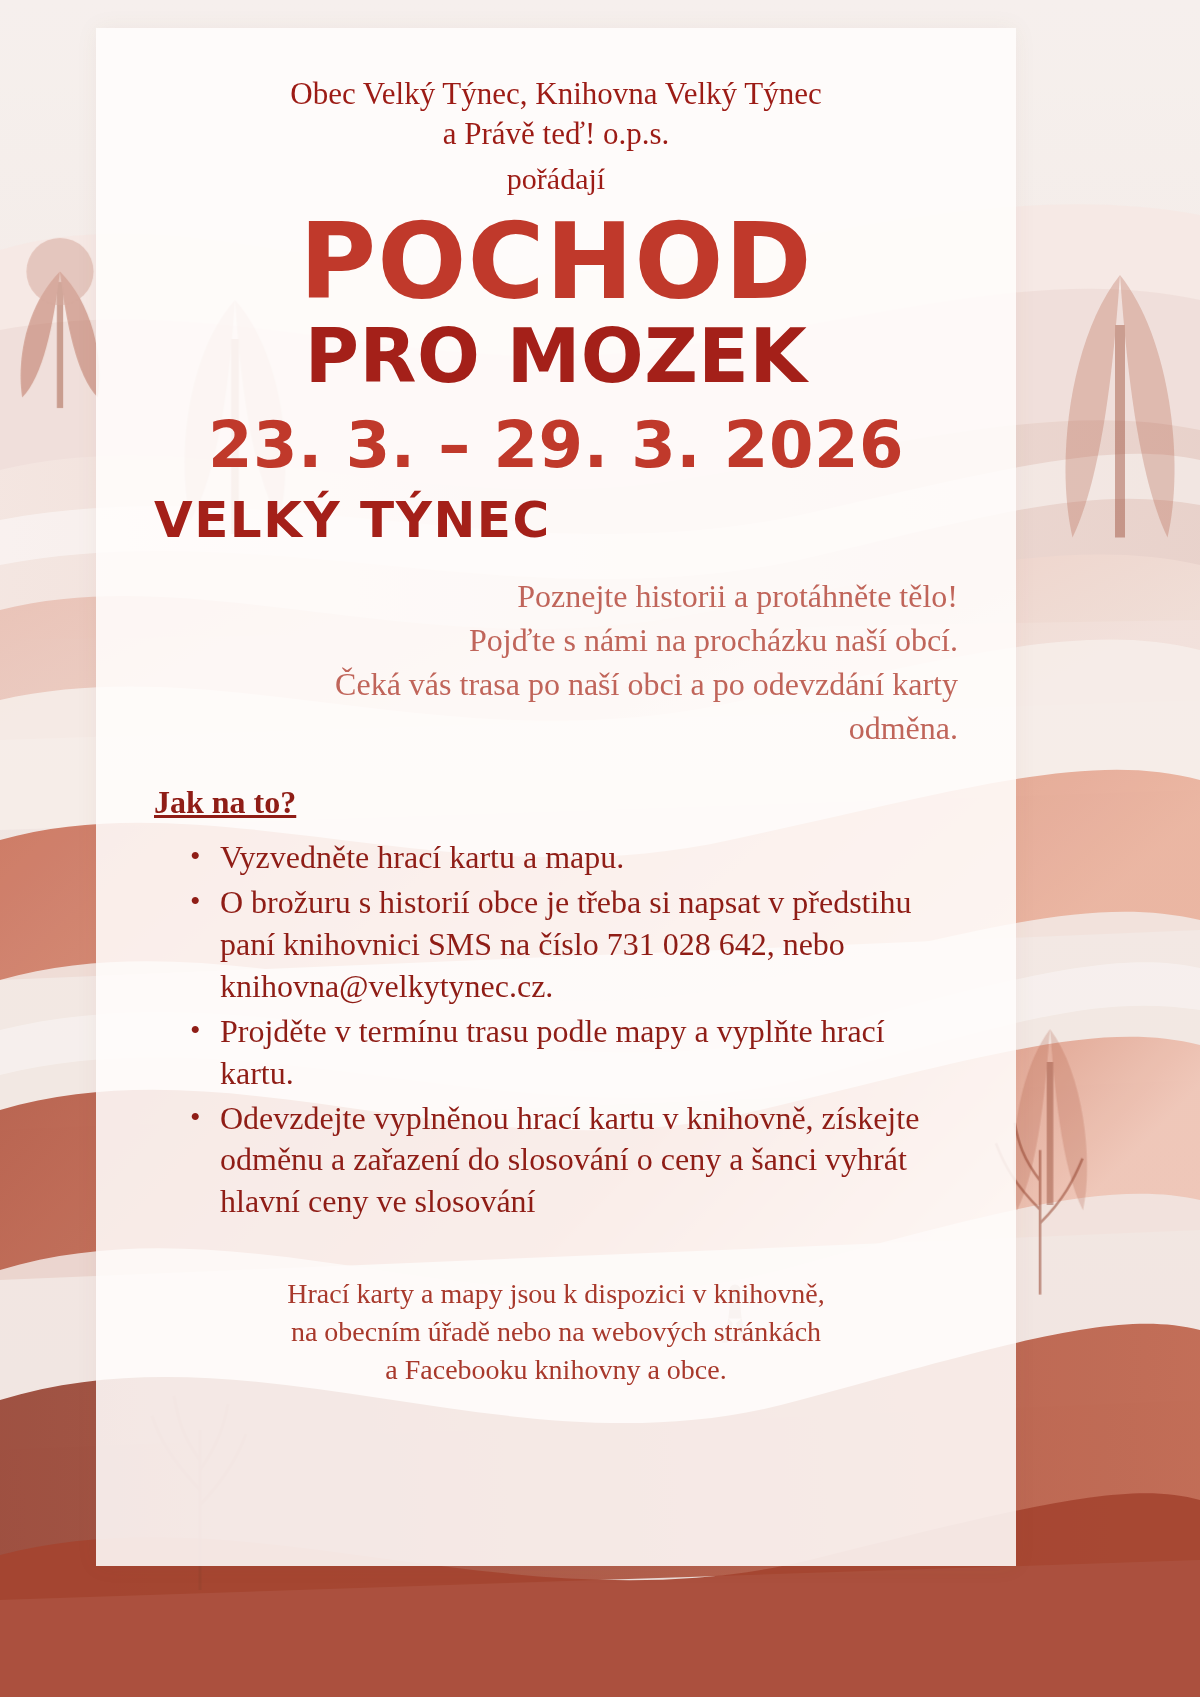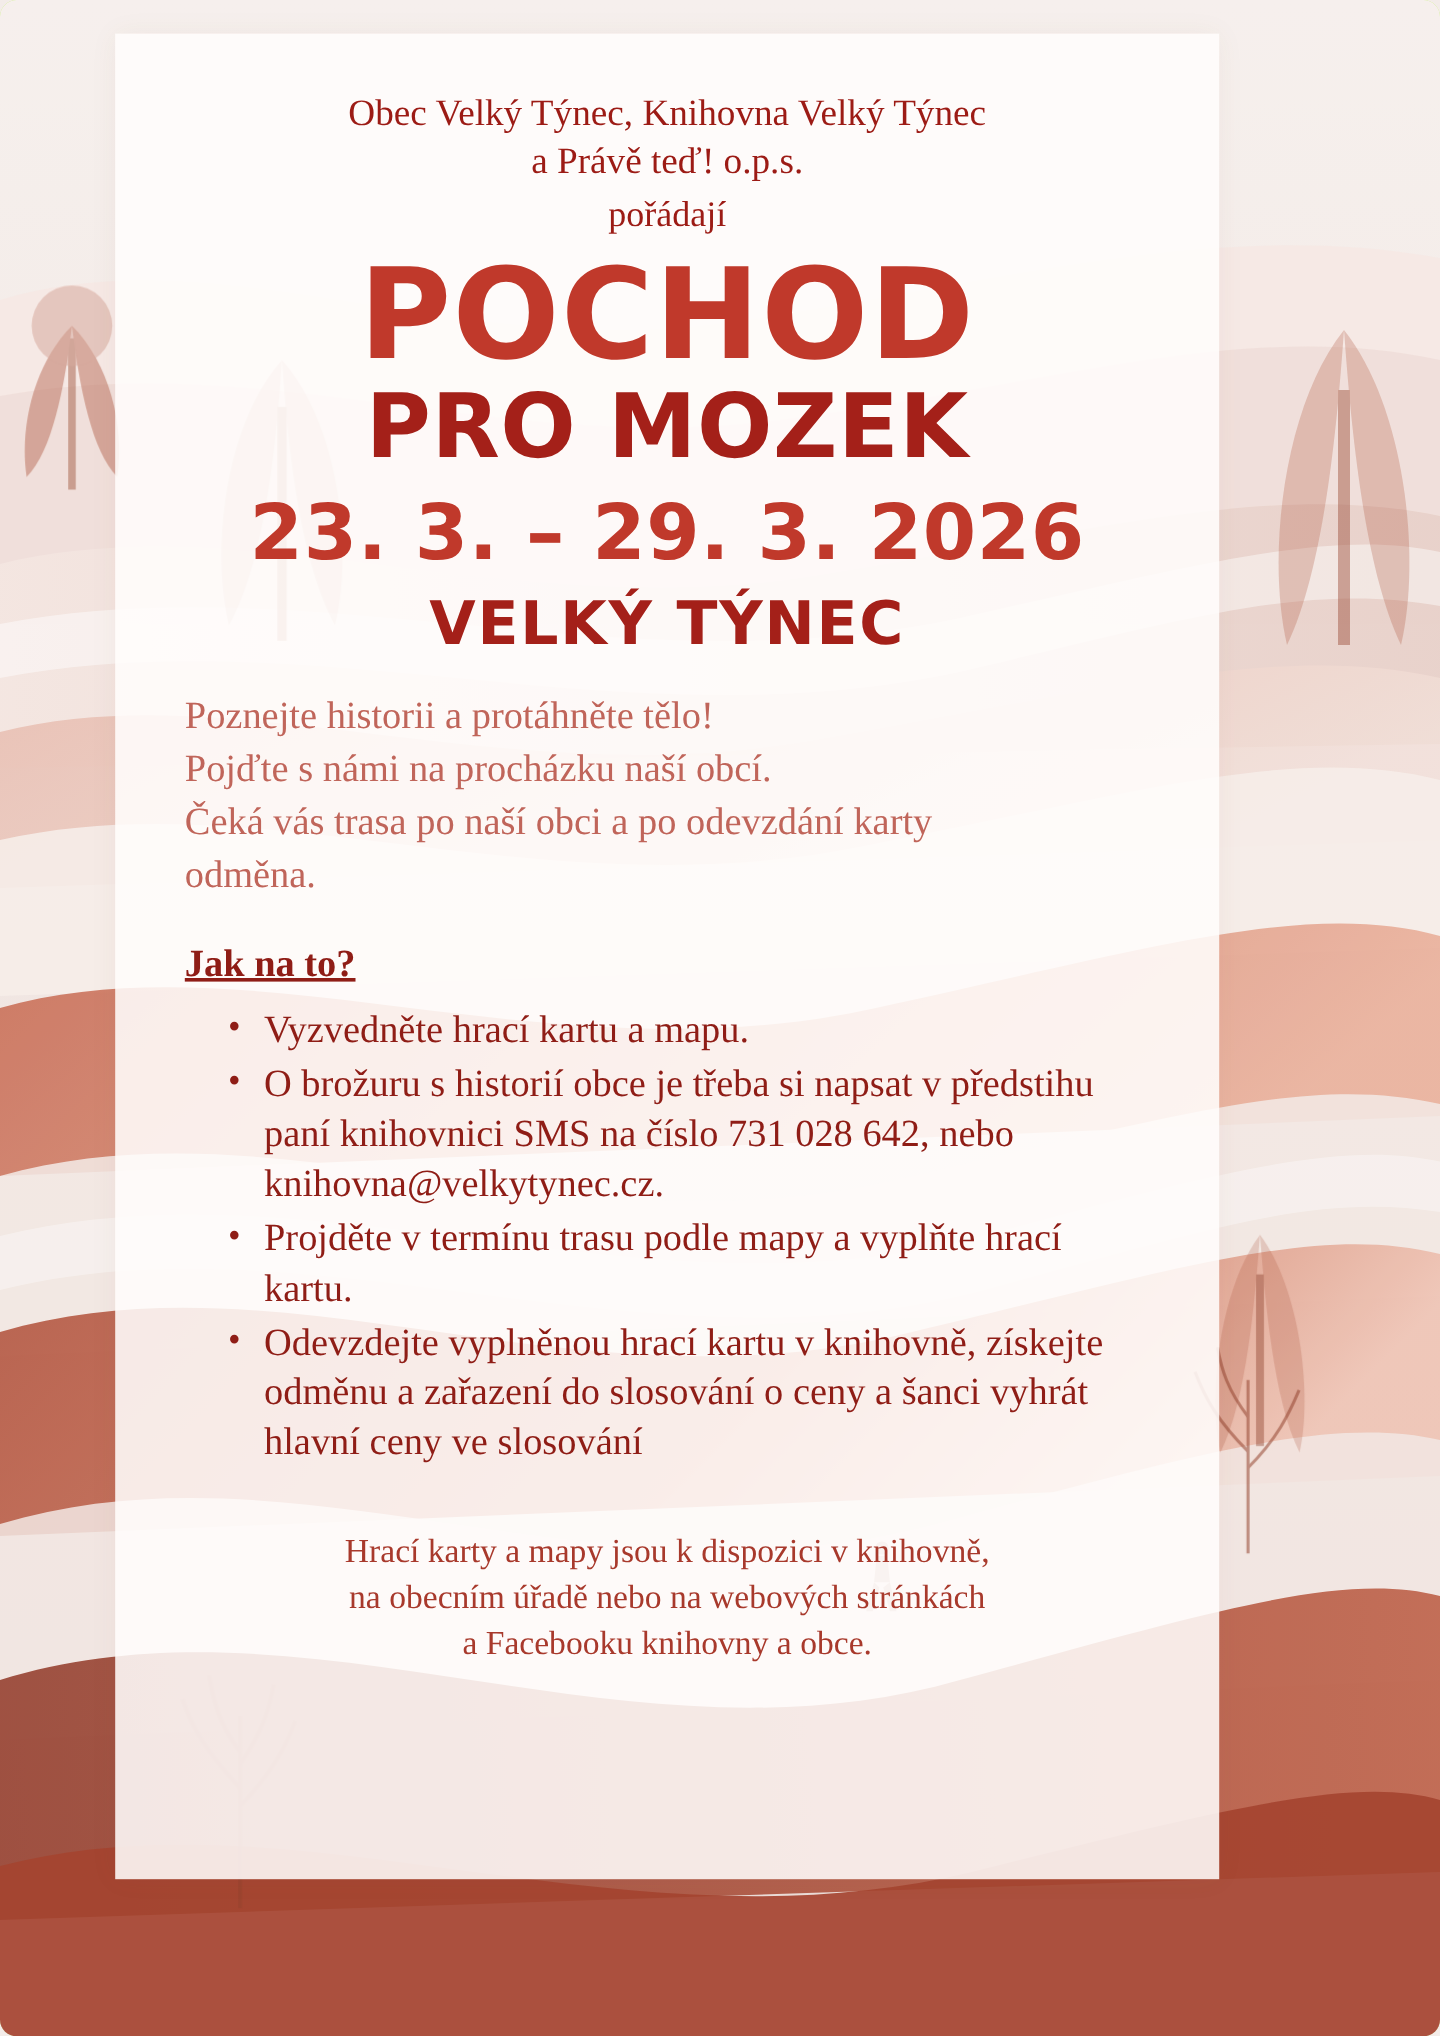--- a/index.html
+++ b/index.html
@@ -14,21 +14,20 @@
     background: #f3ece9;
   }
 
   
   .poster {
     position: relative;
     width: 1200px;
     height: 1697px;
     overflow: hidden;
     background: #bef264;
-    border-radius: 14px;
   }
   .bg-layer {
     position: absolute;
     inset: 0;
     pointer-events: none;
   }
   .bg-svg { display: block; width: 100%; height: 100%; }
 
   
   .card {
@@ -86,33 +85,32 @@
     text-align: center;
     color: #c0392b;
     font-family: "DejaVu Sans", sans-serif;
     font-weight: 700;
     font-size: 64px;
     letter-spacing: 0.5px;
     margin: 14px 0 0 0;
     line-height: 1.1;
   }
   .title-place {
-    text-align: center;
     color: #a42019;
     font-family: "DejaVu Sans", sans-serif;
     font-weight: 700;
     font-size: 50px;
     letter-spacing: 1.5px;
     margin: 12px 0 0 0;
     line-height: 1.1;
   }
 
   
   .intro {
-    text-align: left;
+    text-align: right;
     color: #c0655a;
     font-size: 32px;
     line-height: 1.38;
     margin: 26px 0 0 0;
   }
   .intro div { white-space: nowrap; }
 
   
   .howto-title {
     text-align: left;

